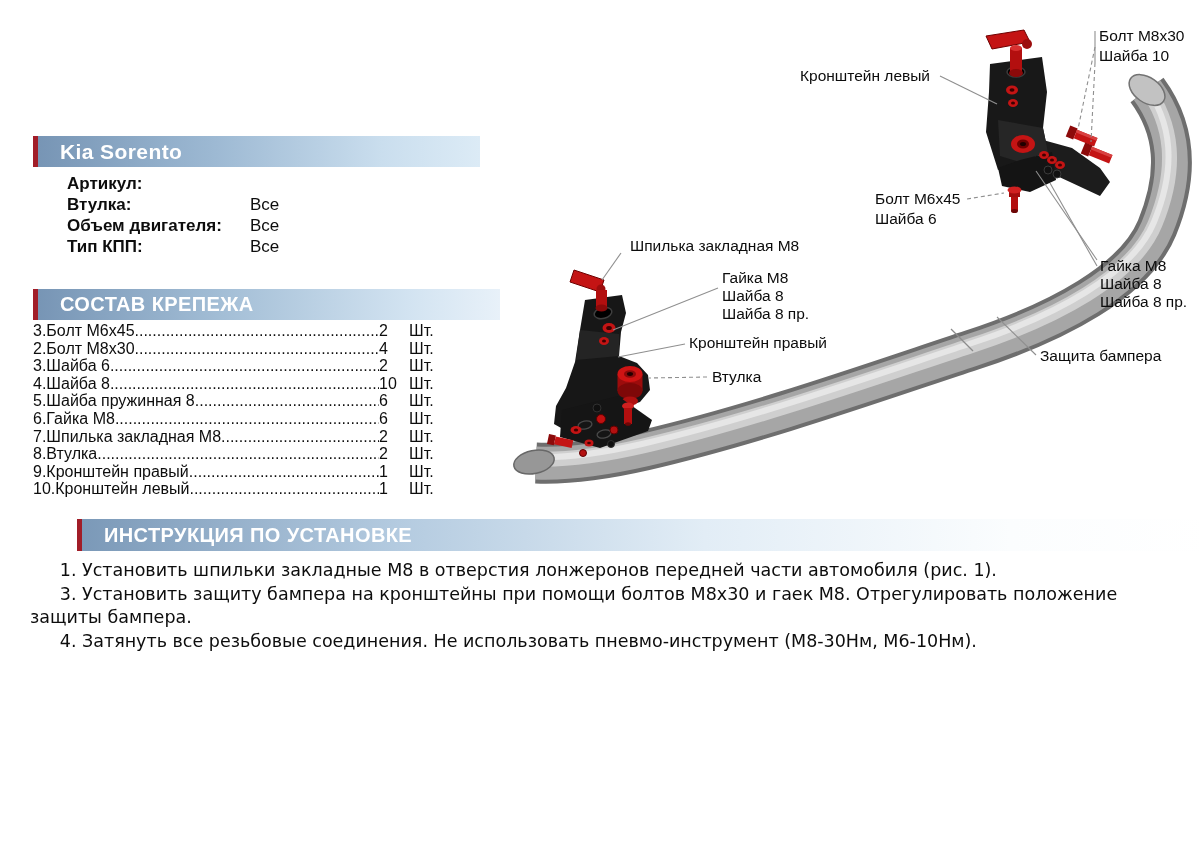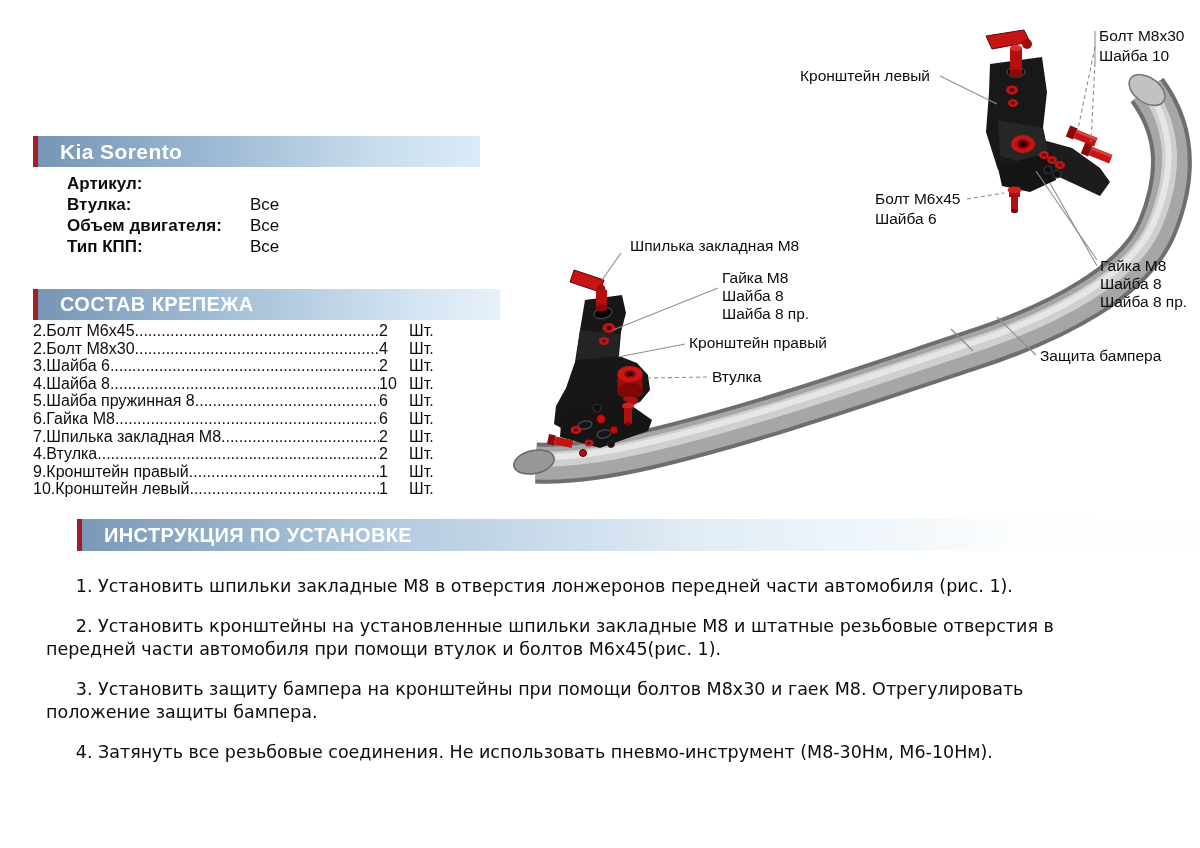--- a/index.html
+++ b/index.html
@@ -26,21 +26,21 @@
   
   .parts{position:absolute;left:33px;top:322px;width:414px;font-size:16px;line-height:17.6px;}
   .prow{display:flex;align-items:baseline;}
   .pname{white-space:nowrap;}
   .dots{flex:1;overflow:hidden;white-space:nowrap;}
   .qty{width:30px;white-space:nowrap;}
   .unit{width:38px;white-space:nowrap;}
   
   .steps{position:absolute;left:30px;top:559px;width:1095px;
          font-family:"DejaVu Sans",sans-serif;font-size:17.5px;line-height:23.5px;}
-  .steps p{margin:16px;text-indent:1.7em;}
+  .steps p{margin:0;text-indent:1.7em;}
   
   .diagram{position:absolute;left:500px;top:0;width:700px;height:515px;}
   .dlbl{font-family:"Liberation Sans",sans-serif;font-size:15.5px;fill:#0c0c0c;}
   .lead{stroke:#8f8f8f;stroke-width:1.1;fill:none;}
   .leadd{stroke:#8f8f8f;stroke-width:1.1;fill:none;stroke-dasharray:4 3;}
 </style>
 </head>
 <body>
 
 <div class="page">
@@ -72,21 +72,21 @@
 
   <div class="bar bar2">
     <div class="accent" style="background:#a11d28"></div>
     <div class="grad">
       <span class="bar-title">СОСТАВ КРЕПЕЖА</span>
     </div>
   </div>
 
   <div class="parts">
     <div class="prow">
-      <span class="pname">2.Болт М6х45</span>
+      <span class="pname">3.Болт М6х45</span>
       <span class="dots">....................................................................................................</span>
       <span class="qty">2</span>
       <span class="unit">Шт.</span>
     </div>
     <div class="prow">
       <span class="pname">2.Болт М8х30</span>
       <span class="dots">....................................................................................................</span>
       <span class="qty">4</span>
       <span class="unit">Шт.</span>
     </div>
@@ -114,21 +114,21 @@
       <span class="qty">6</span>
       <span class="unit">Шт.</span>
     </div>
     <div class="prow">
       <span class="pname">7.Шпилька закладная М8</span>
       <span class="dots">....................................................................................................</span>
       <span class="qty">2</span>
       <span class="unit">Шт.</span>
     </div>
     <div class="prow">
-      <span class="pname">4.Втулка</span>
+      <span class="pname">8.Втулка</span>
       <span class="dots">....................................................................................................</span>
       <span class="qty">2</span>
       <span class="unit">Шт.</span>
     </div>
     <div class="prow">
       <span class="pname">9.Кронштейн правый</span>
       <span class="dots">....................................................................................................</span>
       <span class="qty">1</span>
       <span class="unit">Шт.</span>
     </div>
@@ -142,21 +142,20 @@
 
   <div class="bar bar3">
     <div class="accent" style="background:#a11d28"></div>
     <div class="grad">
       <span class="bar-title">ИНСТРУКЦИЯ ПО УСТАНОВКЕ</span>
     </div>
   </div>
 
   <div class="steps">
     <p>1. Установить шпильки закладные М8 в отверстия лонжеронов передней части автомобиля (рис. 1).</p>
-    <p>2. Установить кронштейны на установленные шпильки закладные М8 и штатные резьбовые отверстия в передней части автомобиля при помощи втулок и болтов М6х45(рис. 1).</p>
     <p>3. Установить защиту бампера на кронштейны при помощи болтов М8х30 и гаек М8. Отрегулировать положение защиты бампера.</p>
     <p>4. Затянуть все резьбовые соединения. Не использовать пневмо-инструмент (М8-30Нм, М6-10Нм).</p>
   </div>
 
   <svg class="diagram" viewBox="500 0 700 515">
 
     <g>
       <path d="M 1147,90 C 1175,128 1180,172 1157,228 C 1135,281 1058,322 972,350 C 878,381 757,424 645,450 C 597,461 560,464 536,463" stroke="#6e6e6e" stroke-width="41" fill="none" stroke-linecap="butt"></path>
       <path d="M 1147,90 C 1175,128 1180,172 1157,228 C 1135,281 1058,322 972,350 C 878,381 757,424 645,450 C 597,461 560,464 536,463" stroke="#a6a6a6" stroke-width="33" fill="none"></path>
       <path d="M 1147,90 C 1175,128 1180,172 1157,228 C 1135,281 1058,322 972,350 C 878,381 757,424 645,450 C 597,461 560,464 536,463" stroke="#cfcfcf" stroke-width="15" fill="none" transform="translate(-2,-4)"></path>

